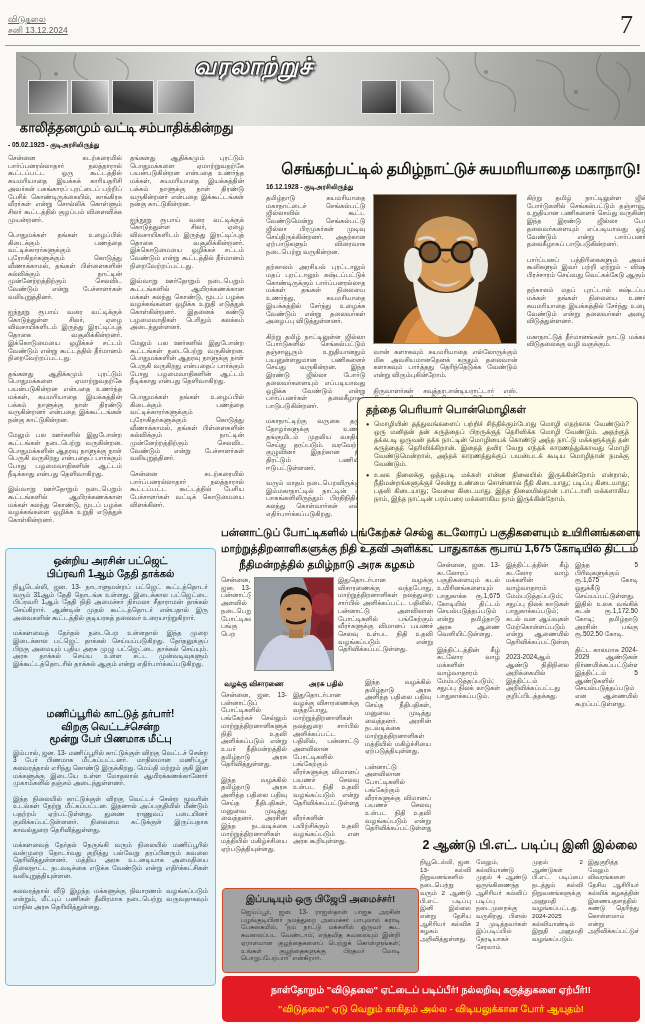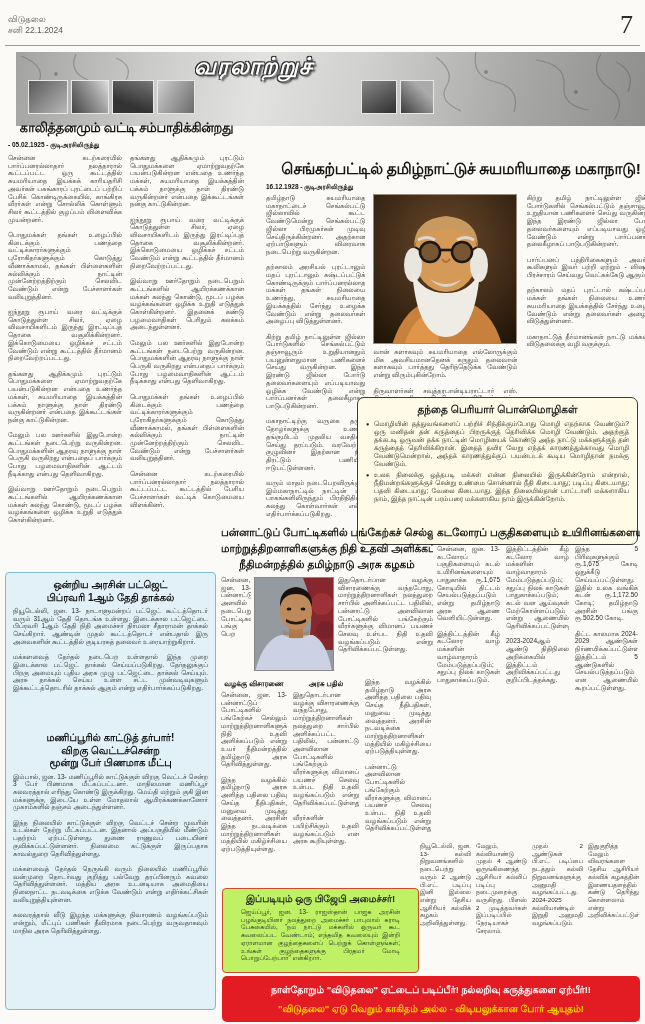--- a/index.html
+++ b/index.html
@@ -1,21 +1,21 @@
 <!DOCTYPE html>
 <html><head>
 <meta charset="utf-8">
 <style>
   * { margin:0; padding:0; box-sizing:border-box; }
   html,body { width:645px; height:1024px; }
   body { background:#fbfaf6; font-family:"Liberation Sans",sans-serif; position:relative; overflow:hidden; color:#222; }
   .abs { position:absolute; }
 
   
-  .paper-info { left:8px; top:14px; font-size:8.5px; line-height:11px; color:#5a5a5a; }
+  .paper-info { left:8px; top:14px; font-size:8.5px; line-height:11px; color:#5a5a5a;text-decoration:underline; }
   .page-num  { right:12px; top:10px; font-family:"Liberation Serif",serif; font-size:26px; color:#2a2a2a; }
   .header-rule { left:5px; top:45px; width:635px; height:1px; background:#9a9a98; }
 
   
   .masthead { left:16px; top:52px; width:635px; height:74px; overflow:hidden;
     background:linear-gradient(100deg,#a2a2a0 0%,#c9c9c7 20%,#e2e2e0 38%,#cfcfcd 55%,#a8a8a6 78%,#8d8d8b 100%); }
   .masthead svg.map { position:absolute; inset:0; opacity:.35; }
   .mast-title { position:absolute; font-weight:bold; font-style:italic; font-size:23px; color:#fff; letter-spacing:1px; white-space:nowrap;
     text-shadow:-1px -1px 0 #2a2a2a,1px -1px 0 #2a2a2a,-1px 1px 0 #2a2a2a,2px 2px 2px rgba(0,0,0,.75); }
   .mt1 { left:178px; top:1px; } .mt2 { left:210px; top:29px; }
@@ -34,55 +34,55 @@
   .art-left .hl { font-size:13px; letter-spacing:-.3px; }
   .cols { display:flex; gap:8px; margin-top:5px; }
 
   
   .art-main { left:266px; top:116px; width:390px;margin-top:44px; }
   .art-main .hl { font-size:15.5px; letter-spacing:-.3px; }
   .photo-frame { border:1px solid #9a8a7a; background:#2b1d12; overflow:hidden; }
 
   
   .quotes-box { left:357px; top:397px; width:281px; height:148px; background:#fffbe6; border:1.5px solid #3a3a3a; border-radius:7px; padding:5px 8px; overflow:hidden; }
-  .quotes-box .title { font-size:10.5px; font-weight:bold; text-align:center; margin-bottom:3px; }
+  .quotes-box .title { font-size:10.5px; font-weight:bold; text-align:left; margin-bottom:3px; }
   .bullet { font-size:6.7px; line-height:8px; text-align:justify; margin-top:3px; padding-left:8px; position:relative; }
   .bullet::before { content:"●"; position:absolute; left:0; top:0; font-size:5.5px; }
 
   
-  .cyan-box { left:5px; top:548px; width:211px; height:438px; background:#e2f1f8; border:1px solid #79bcd8; border-radius:4px; padding:6px 7px; overflow:hidden;margin-top:24px; }
+  .cyan-box { left:5px; top:548px; width:211px; height:438px; background:#e2f1f8; border:1px solid #79bcd8; border-radius:4px; padding:6px 7px; overflow:hidden; }
   .cyan-box .hl { font-size:10px; line-height:12.5px; }
 
   
   .art-mid { left:221px; top:524px; width:212px; height:362px; overflow:hidden; }
   .art-mid .hl, .art-right .hl { font-size:10.5px; line-height:16px; }
   .photo-row { position:relative; height:98px; margin-top:4px; }
 
   
-  .bjp-box { left:222px; top:888px; width:197px; height:85px; background:#bef264; border:1px solid #cf4a2d; border-radius:4px; padding:4px 18px; overflow:hidden; }
+  .bjp-box { left:222px; top:888px; width:197px; height:85px; background:#a3a3a3; border:1px solid #cf4a2d; border-radius:4px; padding:4px 18px; overflow:hidden; }
   .bjp-box .title { font-size:9.5px; font-weight:bold; text-align:center; margin-bottom:2px; }
 
   
   .art-right { left:437px; top:524px; width:203px; height:312px; overflow:hidden; }
 
   
   .art-bed { left:420px; top:838px; width:220px; height:136px; overflow:hidden; }
   .art-bed .hl { font-size:12.5px; }
 
   
   .banner { left:222px; top:976px; width:418px; height:46px; background:#e31b23; border-radius:5px; text-align:center; padding-top:4px; overflow:hidden; }
   .banner .l1 { color:#ffffff; font-weight:bold; font-size:9.5px; line-height:19px; white-space:nowrap; }
   .banner .l2 { color:#ffd400; font-weight:bold; font-size:9.5px; line-height:19px; white-space:nowrap; }
 </style>
 </head>
 <body>
 
 <div class="abs paper-info">
   <div>விடுதலை</div>
-  <div>சனி 22.1.2024</div>
+  <div>சனி 13.12.2024</div>
 </div>
 <div class="abs page-num">7</div>
 <div class="abs header-rule"></div>
 
 <div class="abs masthead">
   <svg class="map" viewBox="0 0 635 74">
     <path d="M420,5 q20,15 10,30 q-8,14 15,24 M460,0 q-5,25 20,30 q25,6 18,30 M520,8 q30,4 28,26 q-2,20 25,24 M585,2 q-12,20 8,34 q18,12 5,32 M600,10 q20,10 12,30" stroke="#4a4a4a" stroke-width="1.2" fill="none"></path>
     <path d="M5,4 q25,10 18,26 q-6,16 20,22 M60,2 q-8,18 12,26 M100,6 q18,8 10,22" stroke="#4a4a4a" stroke-width="1.2" fill="none"></path>
     <circle cx="470" cy="20" r="2" fill="#3a3a3a"></circle>
       <circle cx="560" cy="40" r="2" fill="#3a3a3a"></circle>
@@ -248,34 +248,36 @@
 வீரர்களின் பயிற்சிக்கும் உதவி வழங்கப்படும் என அரசு கூறியுள்ளது.</div>
     </div>
     <div class="bt" style="width:66px;height:212px">இந்த வழக்கில் தமிழ்நாடு அரசு அளித்த பதிலை பதிவு செய்த நீதிபதிகள், மனுவை முடித்து வைத்தனர். அரசின் நடவடிக்கை மாற்றுத்திறனாளிகள் மத்தியில் மகிழ்ச்சியை ஏற்படுத்தியுள்ளது.
 
 பன்னாட்டு அளவிலான போட்டிகளில் பங்கேற்கும் வீரர்களுக்கு விமானப் பயணச் செலவு உள்பட நிதி உதவி வழங்கப்படும் என்று தெரிவிக்கப்பட்டுள்ளது.</div>
   </div>
 </div>
 
 <div class="abs art-right">
   <div class="hl">கடலோரப் பகுதிகளையும் உயிரினங்களையும்</div>
+  <div class="hl">பாதுகாக்க ரூபாய் 1,675 கோடியில் திட்டம்</div>
   <div class="cols" style="gap:6px;margin-top:5px">
     <div class="bt" style="width:63px;height:246px">சென்னை, ஜன. 13- கடலோரப் பகுதிகளையும் கடல் உயிரினங்களையும் பாதுகாக்க ரூ.1,675 கோடியில் திட்டம் செயல்படுத்தப்படும் என்று தமிழ்நாடு அரசு ஆணை வெளியிட்டுள்ளது.
 
 இத்திட்டத்தின் கீழ் கடலோர வாழ் மக்களின் வாழ்வாதாரம் மேம்படுத்தப்படும்; சதுப்பு நிலக் காடுகள் பாதுகாக்கப்படும்.</div>
     <div class="bt" style="width:63px;height:246px">இத்திட்டத்தின் கீழ் கடலோர வாழ் மக்களின் வாழ்வாதாரம் மேம்படுத்தப்படும்; சதுப்பு நிலக் காடுகள் பாதுகாக்கப்படும்; கடல் வள ஆய்வுகள் மேற்கொள்ளப்படும் என்று ஆணையில் தெரிவிக்கப்பட்டுள்ளது.
 
 2023-2024ஆம் ஆண்டு நிதிநிலை அறிக்கையில் இத்திட்டம் அறிவிக்கப்பட்டது குறிப்பிடத்தக்கது.</div>
     <div class="bt" style="width:63px;height:246px">இந்த 5 பிரிவுகளுக்கும் ரூ.1,675 கோடி ஒதுக்கீடு செய்யப்பட்டுள்ளது. இதில் உலக வங்கிக் கடன் ரூ.1,172.50 கோடி; தமிழ்நாடு அரசின் பங்கு ரூ.502.50 கோடி.
 
 திட்ட காலமாக 2024-2029 ஆண்டுகள் நிர்ணயிக்கப்பட்டுள்ளன. இத்திட்டம் 5 ஆண்டுகளில் செயல்படுத்தப்படும் என ஆணையில் கூறப்பட்டுள்ளது.</div>
   </div>
 </div>
 
 <div class="abs art-bed">
+  <div class="hl">2 ஆண்டு பி.எட். படிப்பு இனி இல்லை</div>
   <div class="cols" style="gap:5px;margin-top:4px">
     <div class="bt" style="width:51px;height:110px;font-size:6.2px">நியூடெல்லி, ஜன. 13- கல்வி நிறுவனங்களில் நடைபெற்று வரும் 2 ஆண்டு பி.எட். படிப்பு இனி இல்லை என்று தேசிய ஆசிரியர் கல்விக் கழகம் அறிவித்துள்ளது.</div>
     <div class="bt" style="width:51px;height:110px;font-size:6.2px">மேலும், கல்வியாண்டு முதல் 4 ஆண்டு ஒருங்கிணைந்த ஆசிரியர் கல்விப் படிப்பு நடைமுறைக்கு வருகிறது. பிளஸ் 2 முடித்தவர்கள் இப்படிப்பில் நேரடியாகச் சேரலாம்.</div>
     <div class="bt" style="width:51px;height:110px;font-size:6.2px">முதல் 2 ஆண்டுகள் பி.எட். படிப்பை நடத்தும் கல்வி நிறுவனங்களுக்கு அனுமதி வழங்கப்பட்டது. 2024-2025 கல்வியாண்டில் இறுதி அனுமதி வழங்கப்படும்.</div>
     <div class="bt" style="width:51px;height:110px;font-size:6.2px">இதுகுறித்த மேலும் விவரங்களை தேசிய ஆசிரியர் கல்விக் கழகத்தின் இணையதளத்தில் கண்டு தெரிந்து கொள்ளலாம் என்று அறிவிக்கப்பட்டுள்ளது.</div>
   </div>
 </div>
 
 <div class="abs bjp-box">
   <div class="title">இப்படியும் ஒரு பிஜேபி அமைச்சர்!</div>

